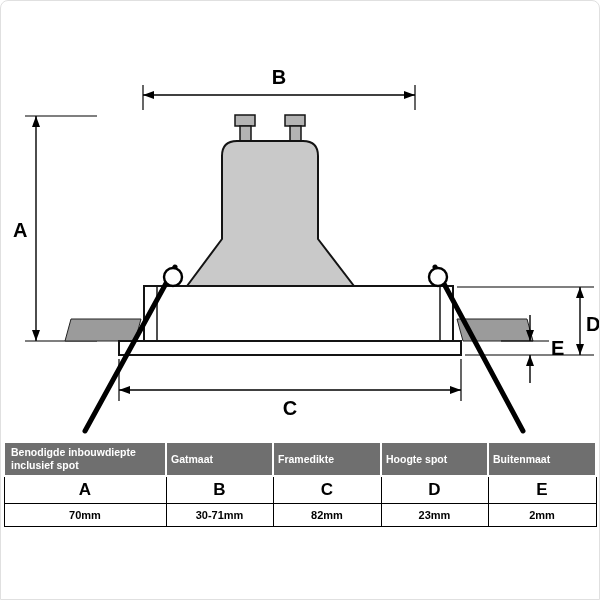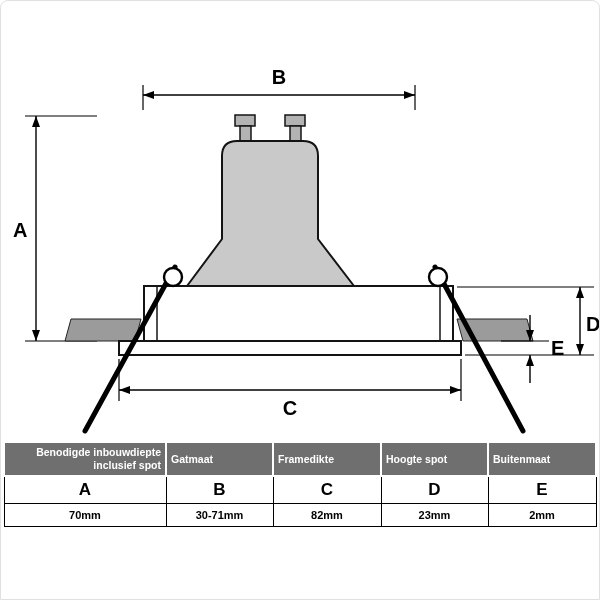--- a/index.html
+++ b/index.html
@@ -26,21 +26,21 @@
     width:592px; margin:4px auto 0 auto;
     border-collapse:collapse; table-layout:fixed;
   }
   table.dims th {
     background:#6f6f6f; color:#fff;
     font-size:10.5px; font-weight:bold; line-height:1.25;
     text-align:left; vertical-align:middle;
     padding:3px 4px; height:26px;
     border:2px solid #fff;
   }
-  table.dims th.first { text-align:right; padding-left:6px; }
+  table.dims th.first { text-align:left; padding-left:6px; }
   table.dims td { border:1px solid #000; text-align:center; background:#fff; }
   table.dims td.letter { font-size:17px; font-weight:bold; padding:3px 0; }
   table.dims td.value  { font-size:11px; font-weight:bold; padding:5px 0;margin-top:24px; }
 </style>
 </head>
 <body>
 
 <div class="page">
 
   <div class="diagram-wrap">

